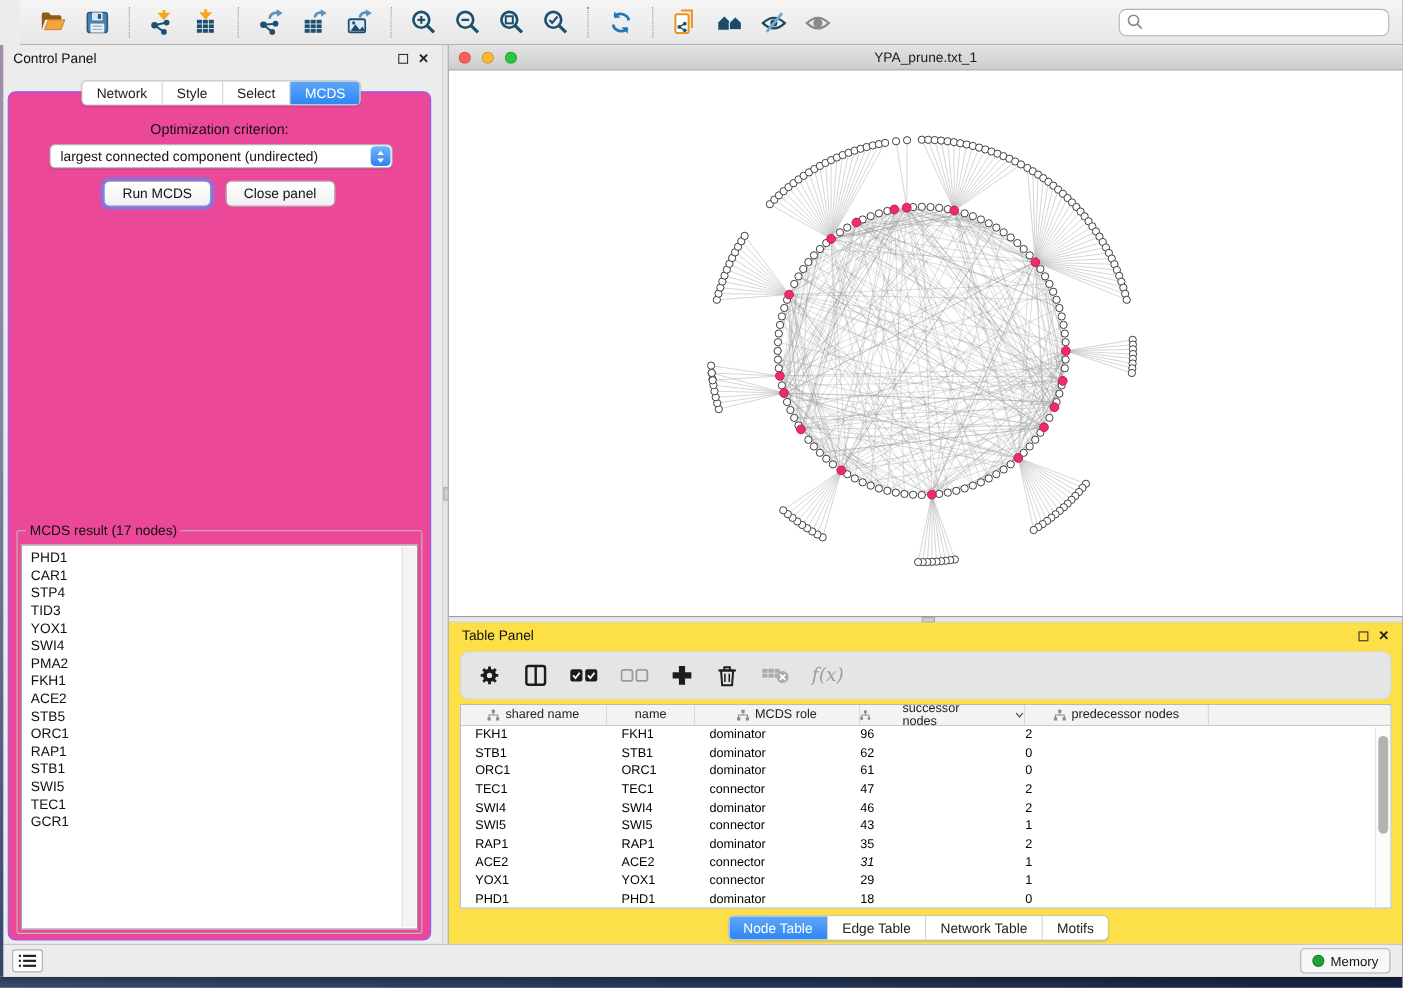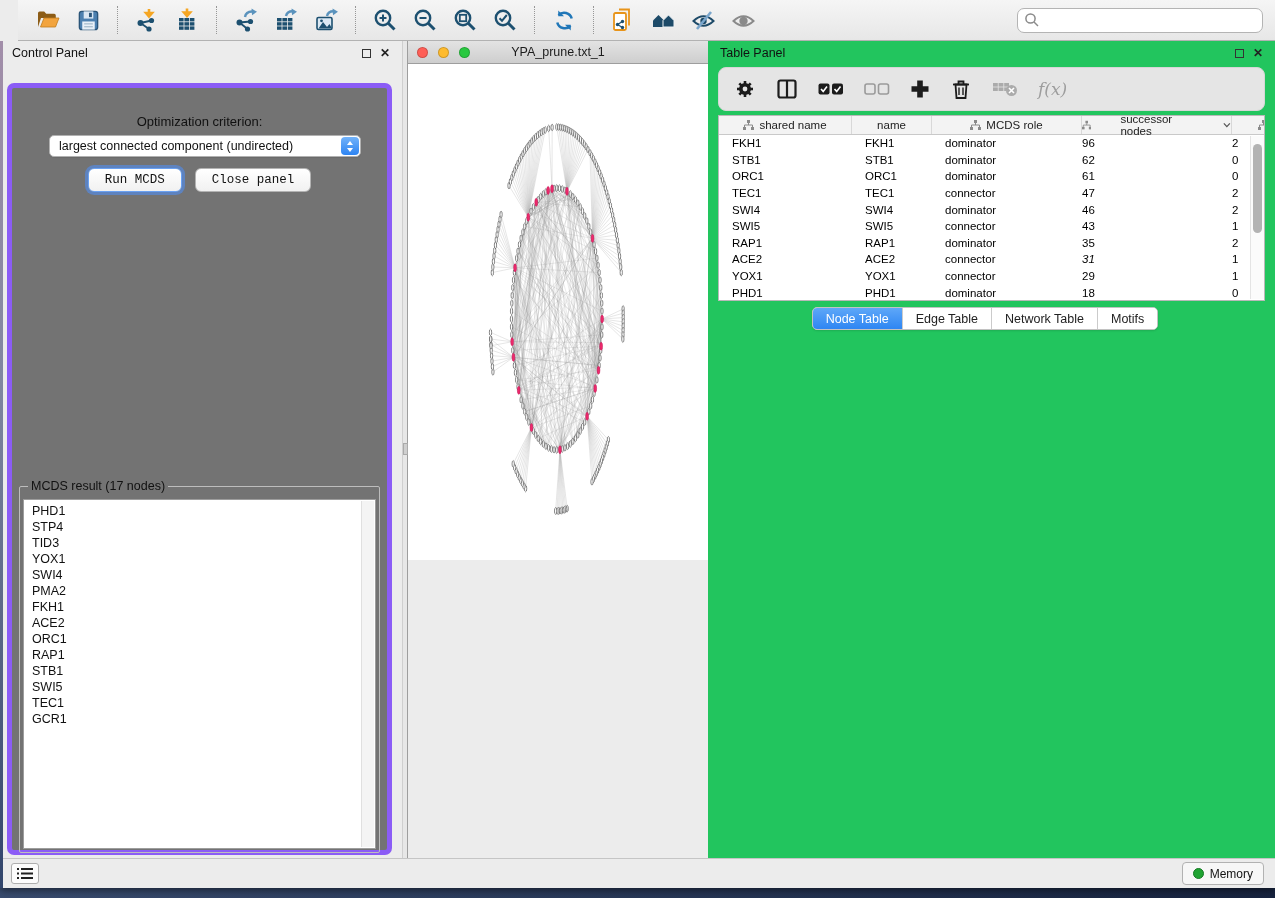--- a/index.html
+++ b/index.html
@@ -34,58 +34,58 @@
   
   .control-panel { width:402px; position:relative; background:#ececec; }
   .cp-tabs-row { position:absolute; left:0; right:0; top:32px; display:flex; justify-content:center; z-index:3; }
   .seg { display:inline-flex; background:#fff; border:1px solid #c2c2c2; border-radius:5px; overflow:hidden;
     box-shadow:0 1px 2px rgba(0,0,0,.12); }
   .seg .seg-item { padding:0 13px; height:21px; display:flex; align-items:center; font-size:12.5px; color:#222;
     background:#fff; border-right:1px solid #cbcbcb; cursor:default; }
   .seg .seg-item:last-child { border-right:none; }
   .seg .seg-item.selected { background:linear-gradient(#5ea7f8,#2e86f3); color:#fff; }
   .cp-content { position:absolute; left:7px; right:10px; top:42px; bottom:3px;
-    background:#737373; border:5px solid #8b5cf6; border-radius:7px; }
+    background:#ec4899; border:1px solid #8b5cf6; border-radius:7px; }
   .opt-label { position:absolute; left:0; right:0; top:26px; text-align:center; font-size:13px; color:#111; }
   .dropdown { position:absolute; left:37px; top:47px; width:312px; height:22px; background:#fff;
     border:1px solid #b1b1b1; border-radius:5px; display:flex; align-items:center; padding-left:9px;
     font-size:12.5px; color:#111; box-shadow:0 1px 1px rgba(0,0,0,.08); }
   .stepper { position:absolute; right:1px; top:1px; bottom:1px; width:18px; border-radius:4px;
     background:linear-gradient(#72b3fa,#2d84f2); display:flex; flex-direction:column; align-items:center; justify-content:center; gap:3px; }
   .tri-up { width:0; height:0; border-left:3.5px solid transparent; border-right:3.5px solid transparent; border-bottom:4px solid #fff; }
   .tri-dn { width:0; height:0; border-left:3.5px solid transparent; border-right:3.5px solid transparent; border-top:4px solid #fff; }
   .btn-row { position:absolute; left:0; right:0; top:80px; display:flex; justify-content:center; gap:13px; }
   .btn { height:24px; padding:0 16px; background:linear-gradient(#ffffff,#f1f1f1); border:1px solid #b3b3b3;
-    border-radius:6px; font-size:12.5px; color:#111; font-family:Liberation Mono, monospace; }
+    border-radius:6px; font-size:12.5px; color:#111; font-family:Liberation Sans, sans-serif; }
   .btn.focused { box-shadow:0 0 0 3px rgba(77,144,254,.55); border-color:#6aa1f2; }
   .mcds-group { position:absolute; left:7px; right:7px; top:391px; height:374px;
     border:1px solid #bdbdbd; border-radius:2px; }
   .mcds-group legend { font-size:12.5px; color:#111; margin-left:8px; padding:0 3px; }
   .mcds-list { position:absolute; left:3px; right:3px; top:6px; bottom:3px; background:#fff;
     border:1px solid #9d9d9d; overflow:hidden; padding:3px 0 0 8px; font-size:12.5px; line-height:16px; color:#111; }
   .mcds-scroll { position:absolute; right:1px; top:1px; bottom:1px; width:13px; background:#f4f4f4; border-left:1px solid #e0e0e0; }
 
   
   .v-splitter { width:6px; background:#e7e7e7; border-left:1px solid #cfcfcf; border-right:1px solid #9e9e9e; position:relative; }
   .v-splitter .grip { position:absolute; top:402px; left:0; width:5px; height:12px; background:#cfcfcf; border:1px solid #aaa; }
   .h-splitter { height:6px; background:#e7e7e7; border-top:1px solid #9e9e9e; border-bottom:1px solid #cfcfcf; position:relative; }
   .h-splitter .grip { position:absolute; left:430px; top:0; width:12px; height:5px; background:#cfcfcf; border:1px solid #aaa; }
 
   
-  .right-col { flex:1; display:flex; flex-direction:row; min-width:0; }
+  .right-col { flex:1; display:flex; flex-direction:column; min-width:0; }
   .network-view { height:519px; display:flex; flex-direction:column; background:#fff; }
   .net-titlebar { height:23px; background:linear-gradient(#e3e3e3,#cecece); border-bottom:1px solid #9e9e9e;
     position:relative; display:flex; align-items:center; justify-content:center; font-size:12.5px; color:#1c1c1c; }
   .lights { position:absolute; left:9px; top:6px; display:flex; gap:10px; }
   .light { width:11px; height:11px; border-radius:50%; border:1px solid rgba(0,0,0,.18); }
   .net-canvas { flex:1; }
   .net-canvas svg { display:block; width:100%; height:100%; background:#fff; }
 
   
-  .table-panel { flex:1; background:#22c55e; position:relative; }
+  .table-panel { flex:1; background:#fde047; position:relative; }
   .tp-toolbar { position:absolute; left:10px; right:10px; top:26px; height:44px; background:#e5e5e5;
     border:1px solid #d6d6d6; border-radius:8px; display:flex; align-items:center; gap:20px; padding:0 15px; }
   .tp-icon { display:flex; align-items:center; justify-content:center; }
   .fx-label { font-family:"DejaVu Serif", serif; font-style:italic; font-size:17px; color:#9d9d9d; }
   .table-wrap { position:absolute; left:10px; right:10px; top:74px; height:186px; background:#fff;
     border:1px solid #b9b9b9; overflow:hidden; }
   .thead { display:flex; height:19px; background:#f3f3f3; border-bottom:1px solid #c9c9c9; }
   .th { position:relative; display:flex; align-items:center; justify-content:center; gap:5px;
     font-size:11.5px; color:#222; border-right:1px solid #d8d8d8; background:#f3f3f3; flex:none; }
   .tbody .tr { display:flex; height:16.6px; align-items:center; font-size:11.5px; color:#000; }
@@ -272,46 +272,56 @@
 
   <div class="main">
 
     <div class="control-panel">
       <div class="panel-titlebar">
         <span>Control Panel</span>
         <span class="panel-winbtns">
           <span class="mini-float"></span>
           <span class="mini-close">✕</span>
         </span>
+      </div>
+      <div class="cp-tabs-row">
+        <div class="seg" id="cp-tabs">
+            <div class="seg-item">Network</div>
+            <div class="seg-item">Style</div>
+            <div class="seg-item">Select</div>
+            <div class="seg-item selected">MCDS</div>
+          </div>
       </div>
       <div class="cp-content">
         <div class="opt-label">Optimization criterion:</div>
         <div class="dropdown">
           <span>largest connected component (undirected)</span>
           <span class="stepper">
             <span class="tri-up"></span>
               <span class="tri-dn"></span>
           </span>
         </div>
         <div class="btn-row">
           <button class="btn focused">Run MCDS</button>
           <button class="btn">Close panel</button>
         </div>
         <fieldset class="mcds-group">
           <legend>MCDS result (17 nodes)</legend>
           <div class="mcds-list" id="mcds-list">
             <div class="mcds-scroll"></div>
           <div>PHD1</div>
+              <div>CAR1</div>
               <div>STP4</div>
               <div>TID3</div>
               <div>YOX1</div>
               <div>SWI4</div>
               <div>PMA2</div>
               <div>FKH1</div>
               <div>ACE2</div>
+              <div>STB5</div>
               <div>ORC1</div>
               <div>RAP1</div>
               <div>STB1</div>
               <div>SWI5</div>
               <div>TEC1</div>
               <div>GCR1</div>
             </div>
         </fieldset>
       </div>
     </div>

